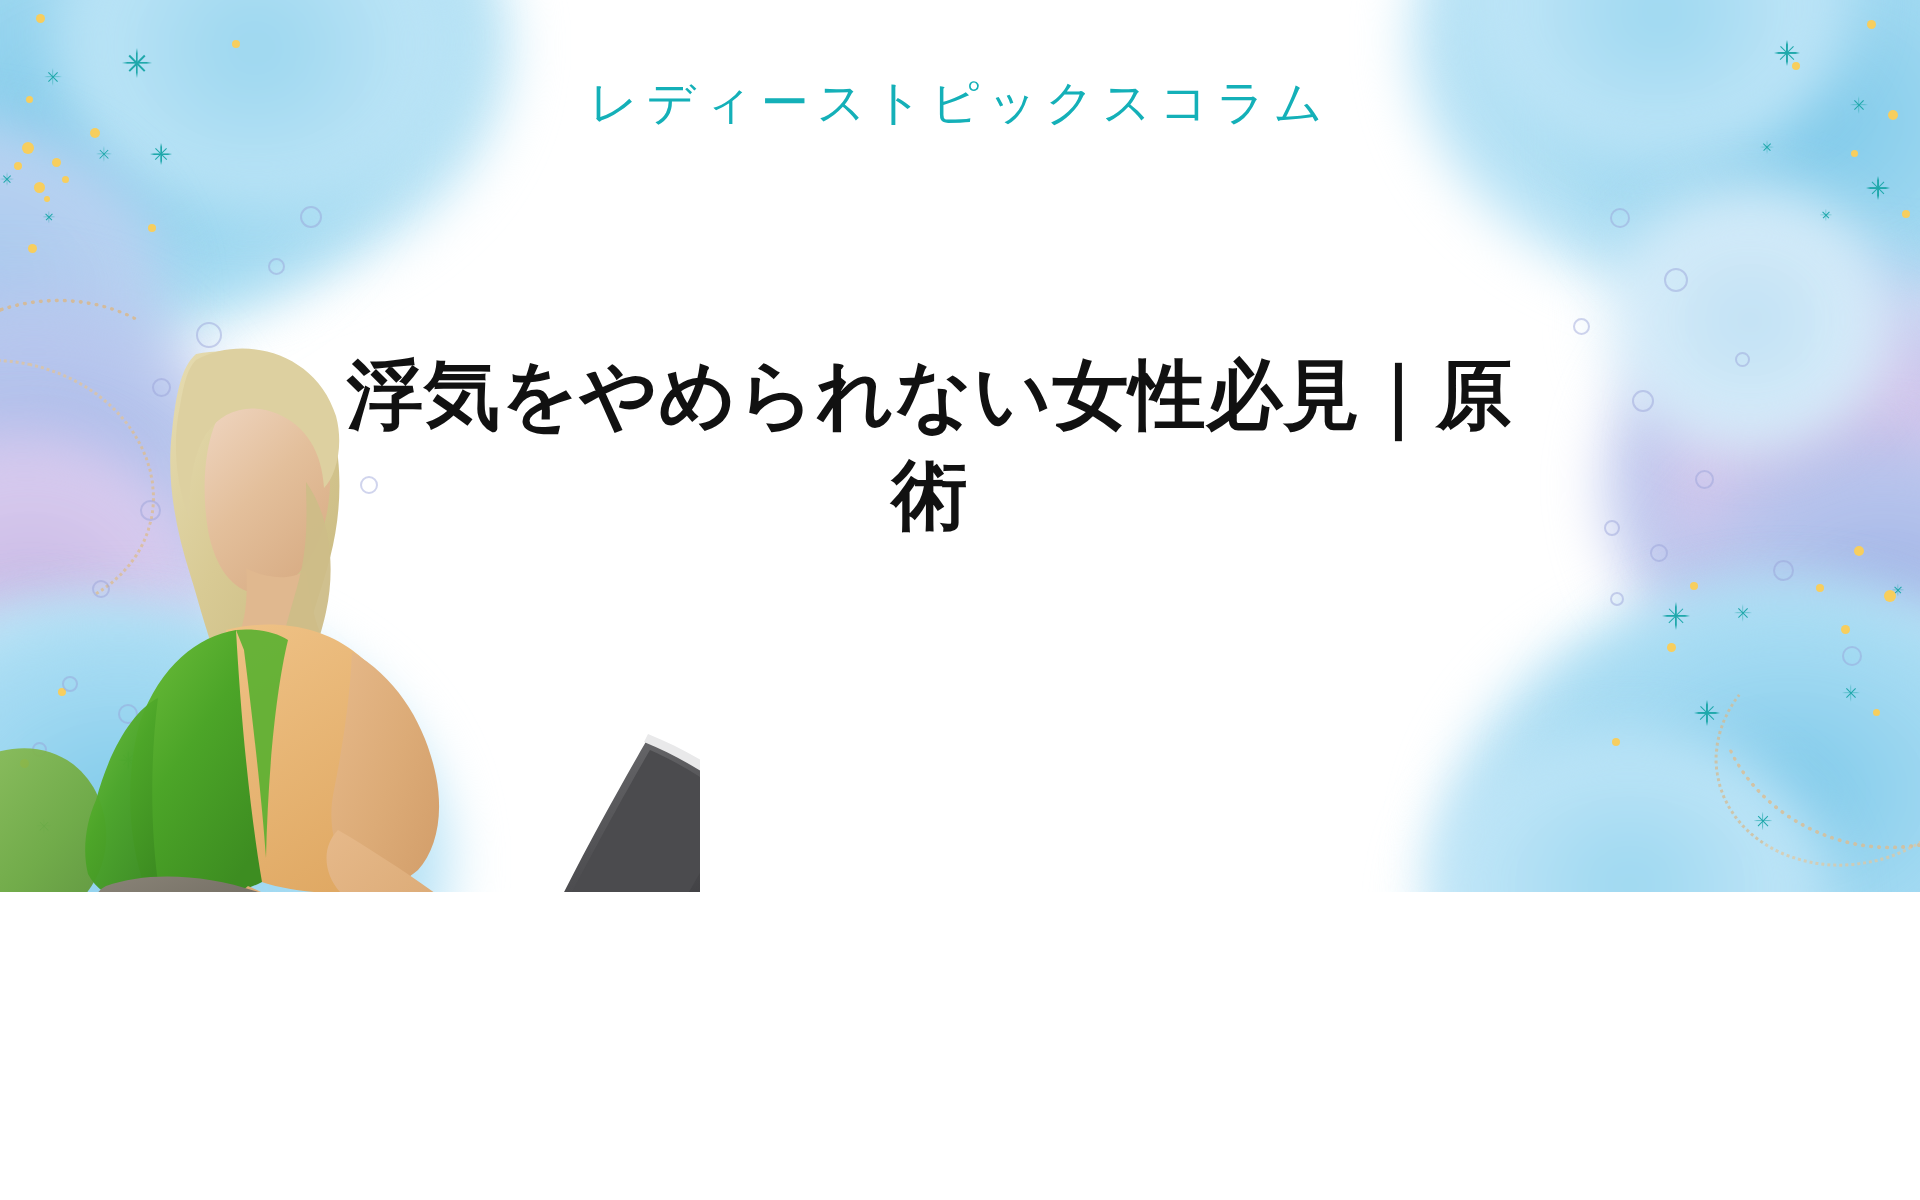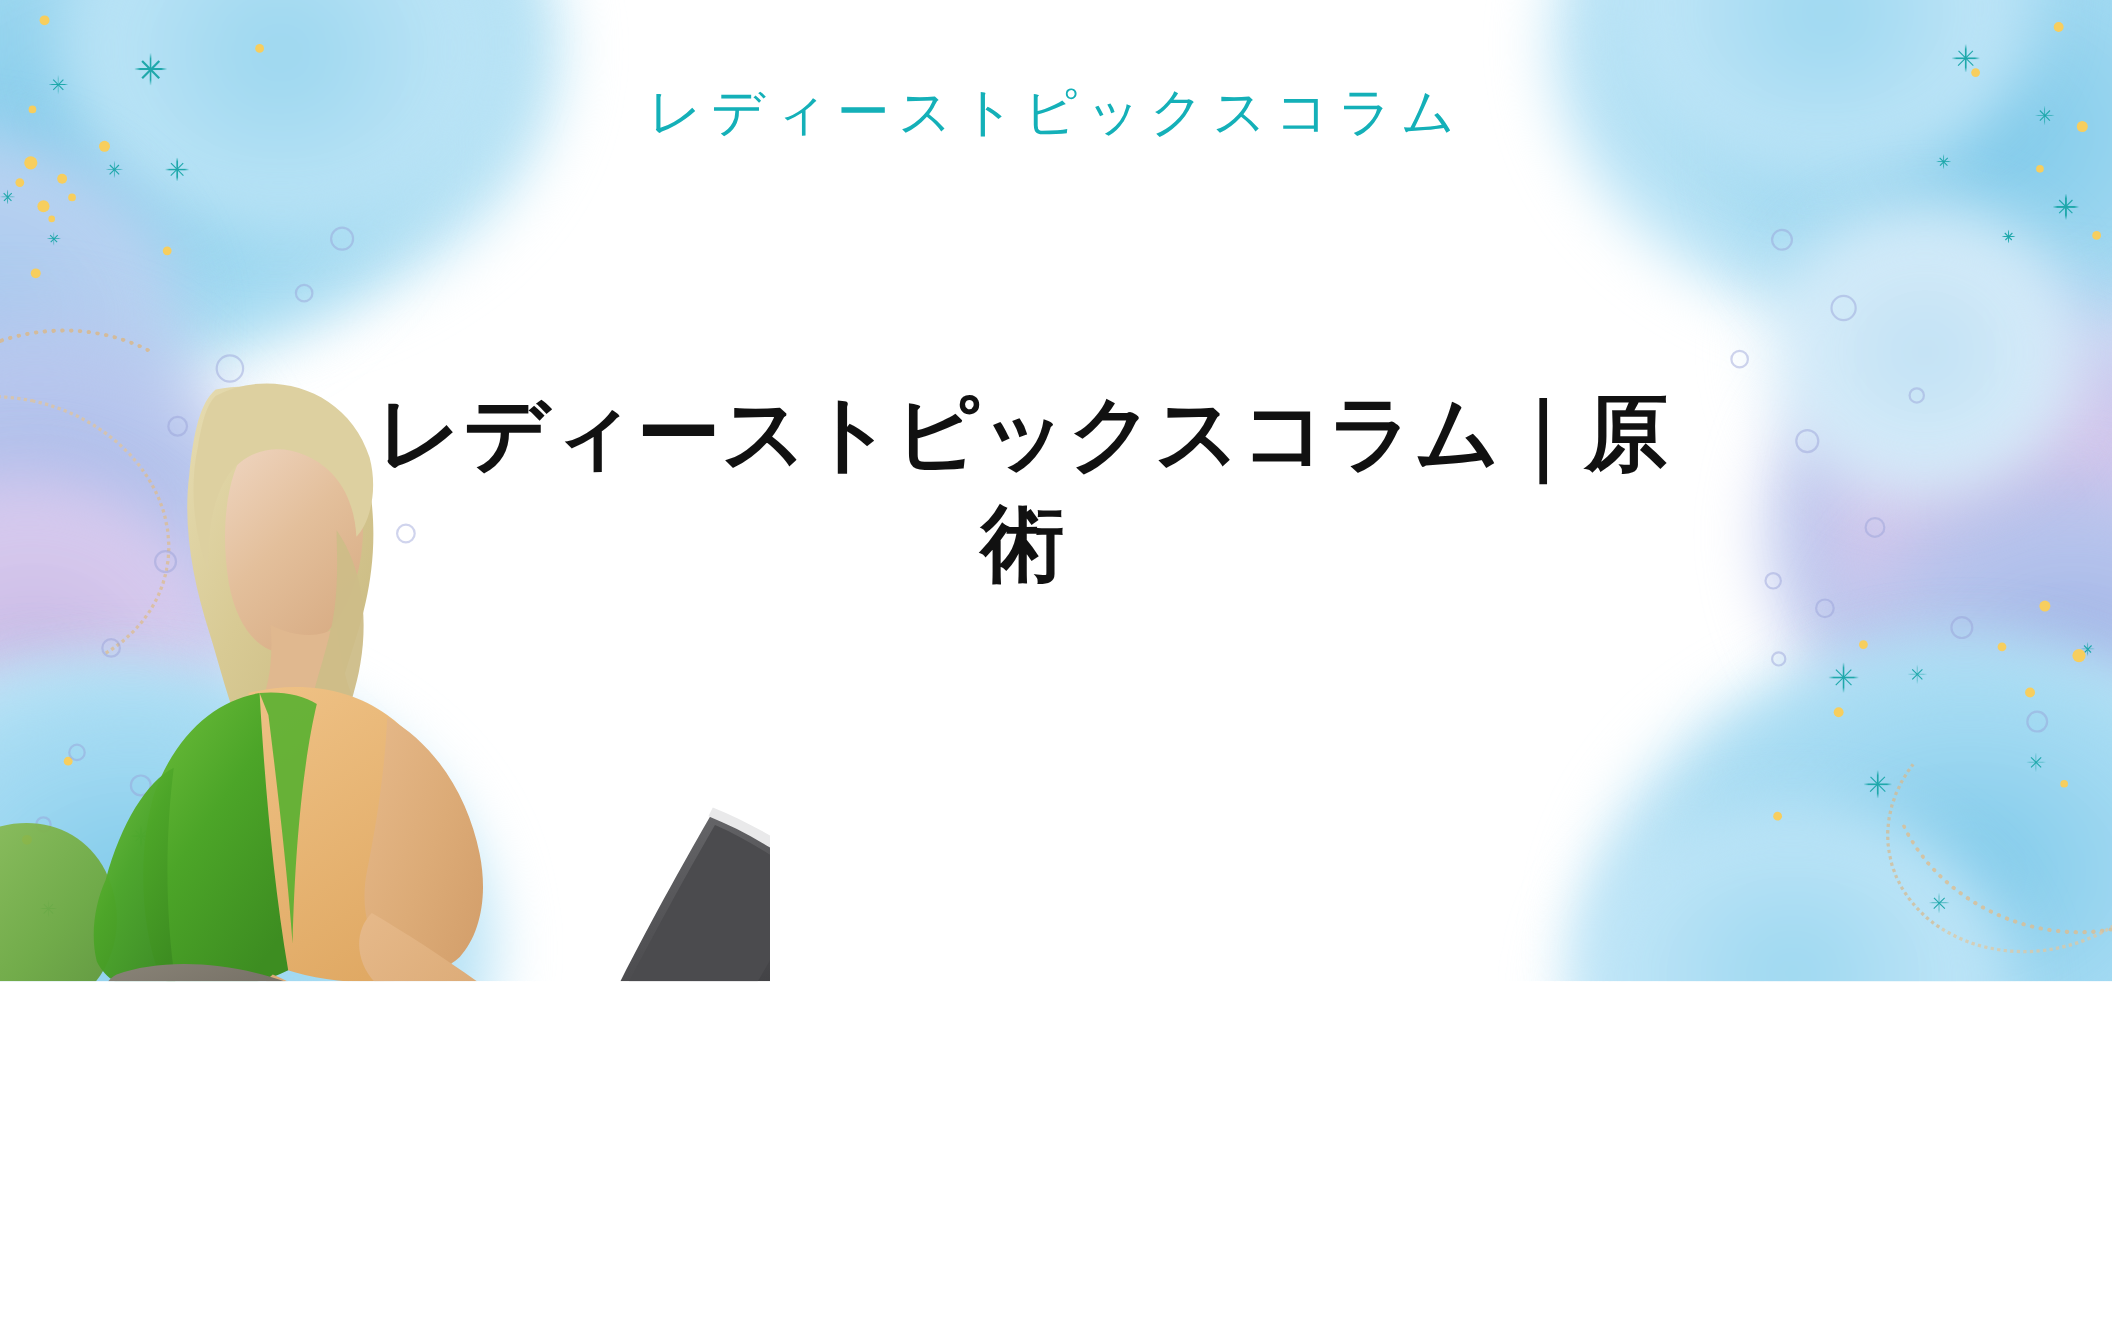--- a/index.html
+++ b/index.html
@@ -470,17 +470,17 @@
                C 714 520, 690 562, 668 596 C 632 580, 598 574, 566 574 Z" fill="#4b4b4e"></path>
       <path d="M 648 404 C 688 420, 726 444, 756 468 L 750 476 C 720 452, 684 428, 644 412 Z" fill="#e9e9ea"></path>
     </svg>
   </div>
 
   <div class="header">
     <span class="header-text">レディーストピックスコラム</span>
   </div>
 
   <div class="title-wrap">
-    <div class="title-text">レディーストピックスコラム｜原</div>
+    <div class="title-text">浮気をやめられない女性必見｜原</div>
     <div class="title-text">術</div>
   </div>
 
 </div>
 
 </body></html>

